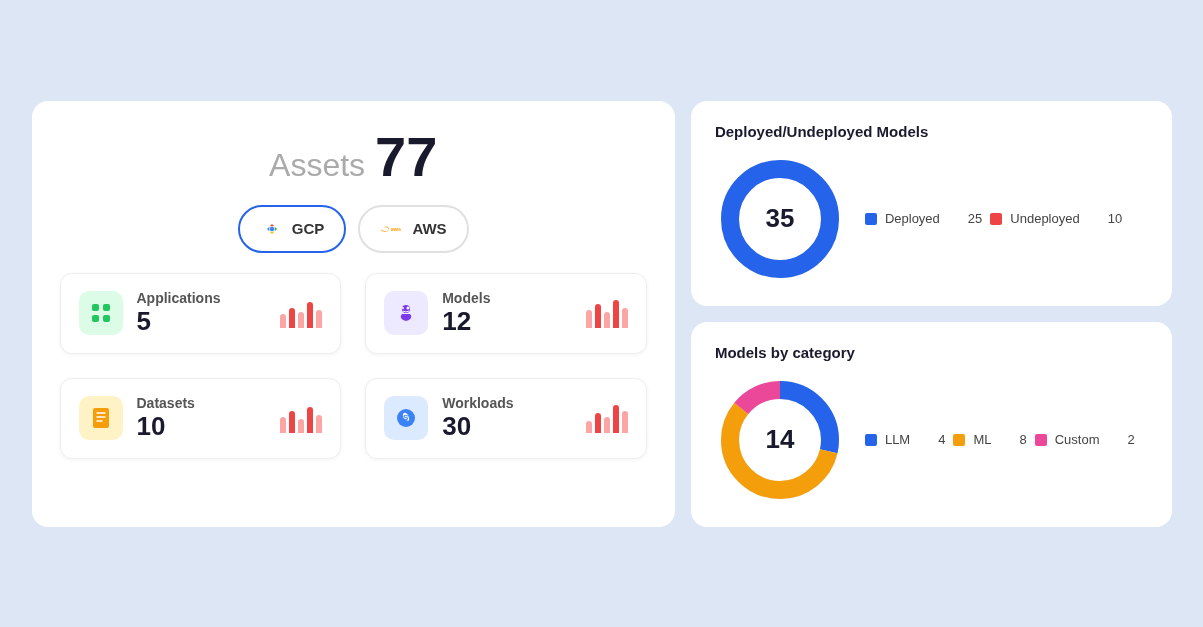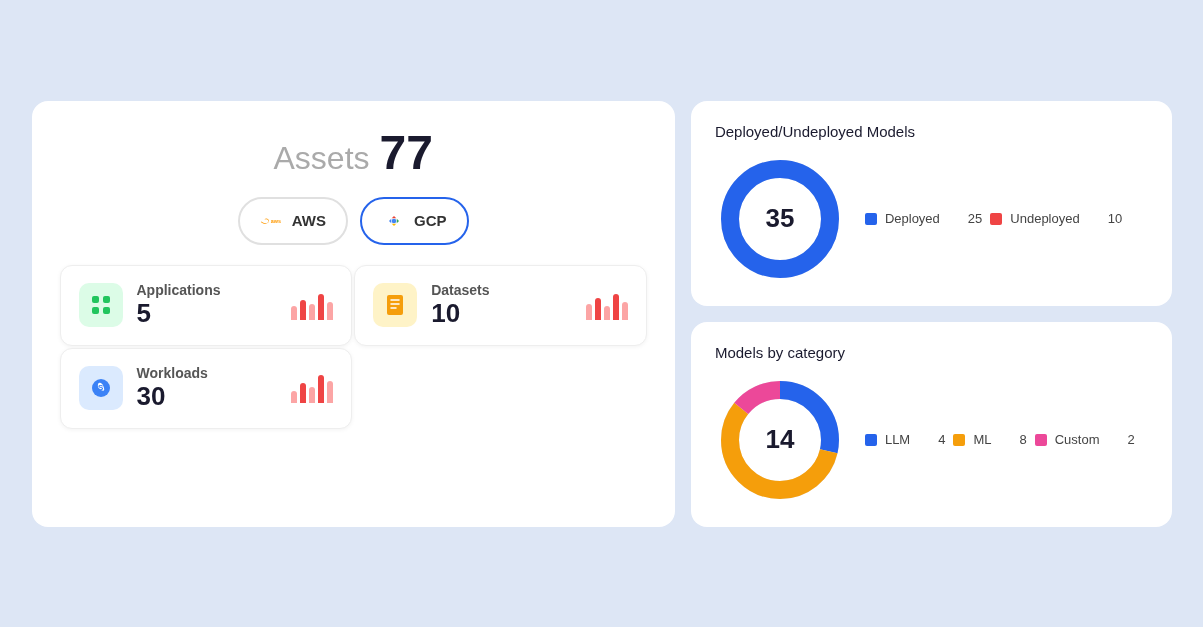--- a/index.html
+++ b/index.html
@@ -46,21 +46,21 @@
       align-items: baseline;
       gap: 10px;
       justify-content: center;
     }
     .assets-label {
       font-size: 32px;
       font-weight: 500;
       color: #aaa;
     }
     .assets-number {
-      font-size: 48px;
+      font-size: 56px;
       font-weight: 800;
       color: #1a1a2e;
       line-height: 1;
     }
 
     
     .cloud-buttons {
       display: flex;
       gap: 12px;
       justify-content: center;
@@ -88,21 +88,21 @@
       height: 24px;
       display: flex;
       align-items: center;
       justify-content: center;
     }
 
     
     .stat-grid {
       display: grid;
       grid-template-columns: 1fr 1fr;
-      gap: 2px;
+      gap: 24px;
     }
     .stat-card {
       background: #fff;
       border: 1px solid #eee;
       border-radius: 12px;
       padding: 16px 18px;
       display: flex;
       align-items: center;
       gap: 14px;
       box-shadow: 0 1px 4px rgba(0,0,0,0.05);
@@ -138,21 +138,21 @@
       height: 30px;
     }
     .bar {
       width: 6px;
       border-radius: 3px 3px 0 0;
     }
 
     
     .chart-title {
       font-size: 15px;
-      font-weight: 400;
+      font-weight: 700;
       color: #1a1a2e;
       margin-bottom: 14px;
     }
 
     
     .donut-section {
       display: flex;
       align-items: center;
       gap: 20px;
     }
@@ -193,42 +193,42 @@
 <div class="dashboard">
 
   <div class="left-panel">
 
     <div class="assets-header">
       <span class="assets-label">Assets</span>
       <span class="assets-number">77</span>
     </div>
 
     <div class="cloud-buttons">
-      <button class="cloud-btn">
-        <span class="cloud-icon">
-          <svg width="26" height="18" viewBox="0 0 40 24" fill="none">
-            <path d="M14 14c-1.5 1-3.5 1.5-5.5 1.5-2.5 0-4.8-1-6.5-2.5l-0.5 0.5c1.8 1.8 4.3 3 7 3 2.2 0 4.3-0.7 6-1.8L14 14z" fill="#FF9900"></path>
-            <path d="M15 12.5c0 0.3 0 0.6-0.1 0.8l-1-0.3c0-0.2 0.1-0.4 0.1-0.5 0-2-1.6-3.5-3.5-3.5-0.8 0-1.5 0.3-2.1 0.7L7.6 9c0.8-0.6 1.7-1 2.8-1C13 8 15 10 15 12.5z" fill="#FF9900"></path>
-            <text x="18" y="16" font-size="9" font-weight="800" fill="#FF9900" font-family="Arial">aws</text>
-          </svg>
-        </span>
-        <span>AWS</span>
-      </button>
       <button class="cloud-btn active">
         <span class="cloud-icon">
           <svg width="22" height="22" viewBox="0 0 24 24" fill="none">
             <path d="M12 6.5l2.5 2.5H9.5L12 6.5z" fill="#EA4335"></path>
             <path d="M6.5 12l2.5-2.5v5L6.5 12z" fill="#4285F4"></path>
             <path d="M17.5 12l-2.5 2.5v-5L17.5 12z" fill="#34A853"></path>
             <path d="M12 17.5l-2.5-2.5h5L12 17.5z" fill="#FBBC05"></path>
             <circle cx="12" cy="12" r="2.5" fill="#4285F4"></circle>
           </svg>
         </span>
         <span>GCP</span>
       </button>
+      <button class="cloud-btn">
+        <span class="cloud-icon">
+          <svg width="26" height="18" viewBox="0 0 40 24" fill="none">
+            <path d="M14 14c-1.5 1-3.5 1.5-5.5 1.5-2.5 0-4.8-1-6.5-2.5l-0.5 0.5c1.8 1.8 4.3 3 7 3 2.2 0 4.3-0.7 6-1.8L14 14z" fill="#FF9900"></path>
+            <path d="M15 12.5c0 0.3 0 0.6-0.1 0.8l-1-0.3c0-0.2 0.1-0.4 0.1-0.5 0-2-1.6-3.5-3.5-3.5-0.8 0-1.5 0.3-2.1 0.7L7.6 9c0.8-0.6 1.7-1 2.8-1C13 8 15 10 15 12.5z" fill="#FF9900"></path>
+            <text x="18" y="16" font-size="9" font-weight="800" fill="#FF9900" font-family="Arial">aws</text>
+          </svg>
+        </span>
+        <span>AWS</span>
+      </button>
     </div>
 
     <div class="stat-grid">
 
       <div class="stat-card">
         <div class="stat-icon" style="background:#dcfce7;">
           <svg width="24" height="24" viewBox="0 0 24 24" fill="none">
             <rect x="3" y="3" width="7" height="7" rx="2" fill="#22c55e"></rect>
             <rect x="14" y="3" width="7" height="7" rx="2" fill="#22c55e"></rect>
             <rect x="3" y="14" width="7" height="7" rx="2" fill="#22c55e"></rect>
@@ -241,20 +241,42 @@
         </div>
         <div class="stat-chart">
           <div class="bar" style="height:14px; background:#fca5a5;"></div>
           <div class="bar" style="height:20px; background:#ef4444;"></div>
           <div class="bar" style="height:16px; background:#fca5a5;"></div>
           <div class="bar" style="height:26px; background:#ef4444;"></div>
           <div class="bar" style="height:18px; background:#fca5a5;"></div>
         </div>
       </div>
 
+      <div class="stat-card">
+        <div class="stat-icon" style="background:#ede9fe;">
+          <svg width="24" height="24" viewBox="0 0 24 24" fill="none">
+            <circle cx="12" cy="8" r="4" fill="#7c3aed"></circle>
+            <path d="M8 13 Q6 15 7 17 Q9 20 12 20 Q15 20 17 17 Q18 15 16 13" fill="#7c3aed"></path>
+            <circle cx="9" cy="7" r="1" fill="white"></circle>
+            <circle cx="14" cy="7" r="1.5" fill="white"></circle>
+            <path d="M9 10 Q12 12 15 10" stroke="white" stroke-width="1" fill="none"></path>
+          </svg>
+        </div>
+        <div class="stat-info">
+          <div class="stat-name">Models</div>
+          <div class="stat-value">12</div>
+        </div>
+        <div class="stat-chart">
+          <div class="bar" style="height:18px; background:#fca5a5;"></div>
+          <div class="bar" style="height:24px; background:#ef4444;"></div>
+          <div class="bar" style="height:16px; background:#fca5a5;"></div>
+          <div class="bar" style="height:28px; background:#ef4444;"></div>
+          <div class="bar" style="height:20px; background:#fca5a5;"></div>
+        </div>
+      </div>
 
       <div class="stat-card">
         <div class="stat-icon" style="background:#fef3c7;">
           <svg width="24" height="24" viewBox="0 0 24 24" fill="none">
             <rect x="4" y="2" width="16" height="20" rx="2" fill="#f59e0b"></rect>
             <path d="M8 7h8M8 11h8M8 15h5" stroke="white" stroke-width="1.5" stroke-linecap="round"></path>
           </svg>
         </div>
         <div class="stat-info">
           <div class="stat-name">Datasets</div>

